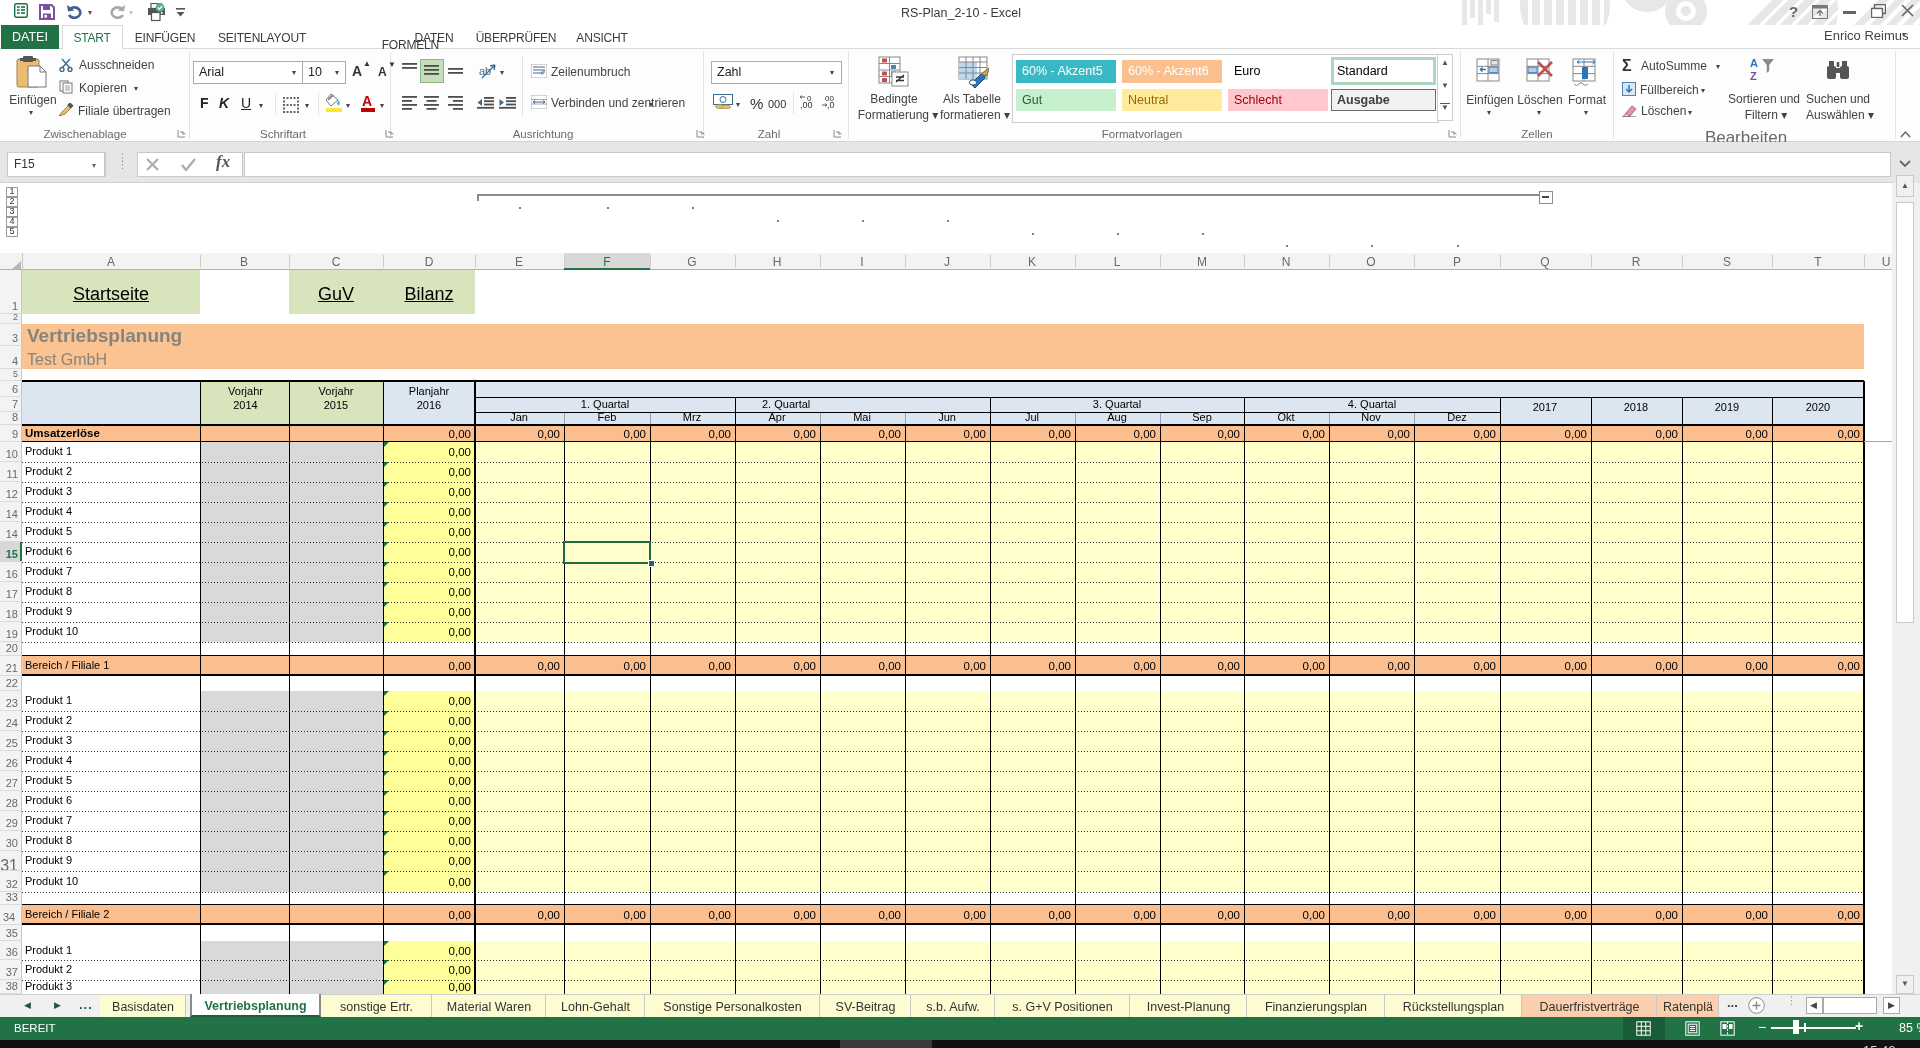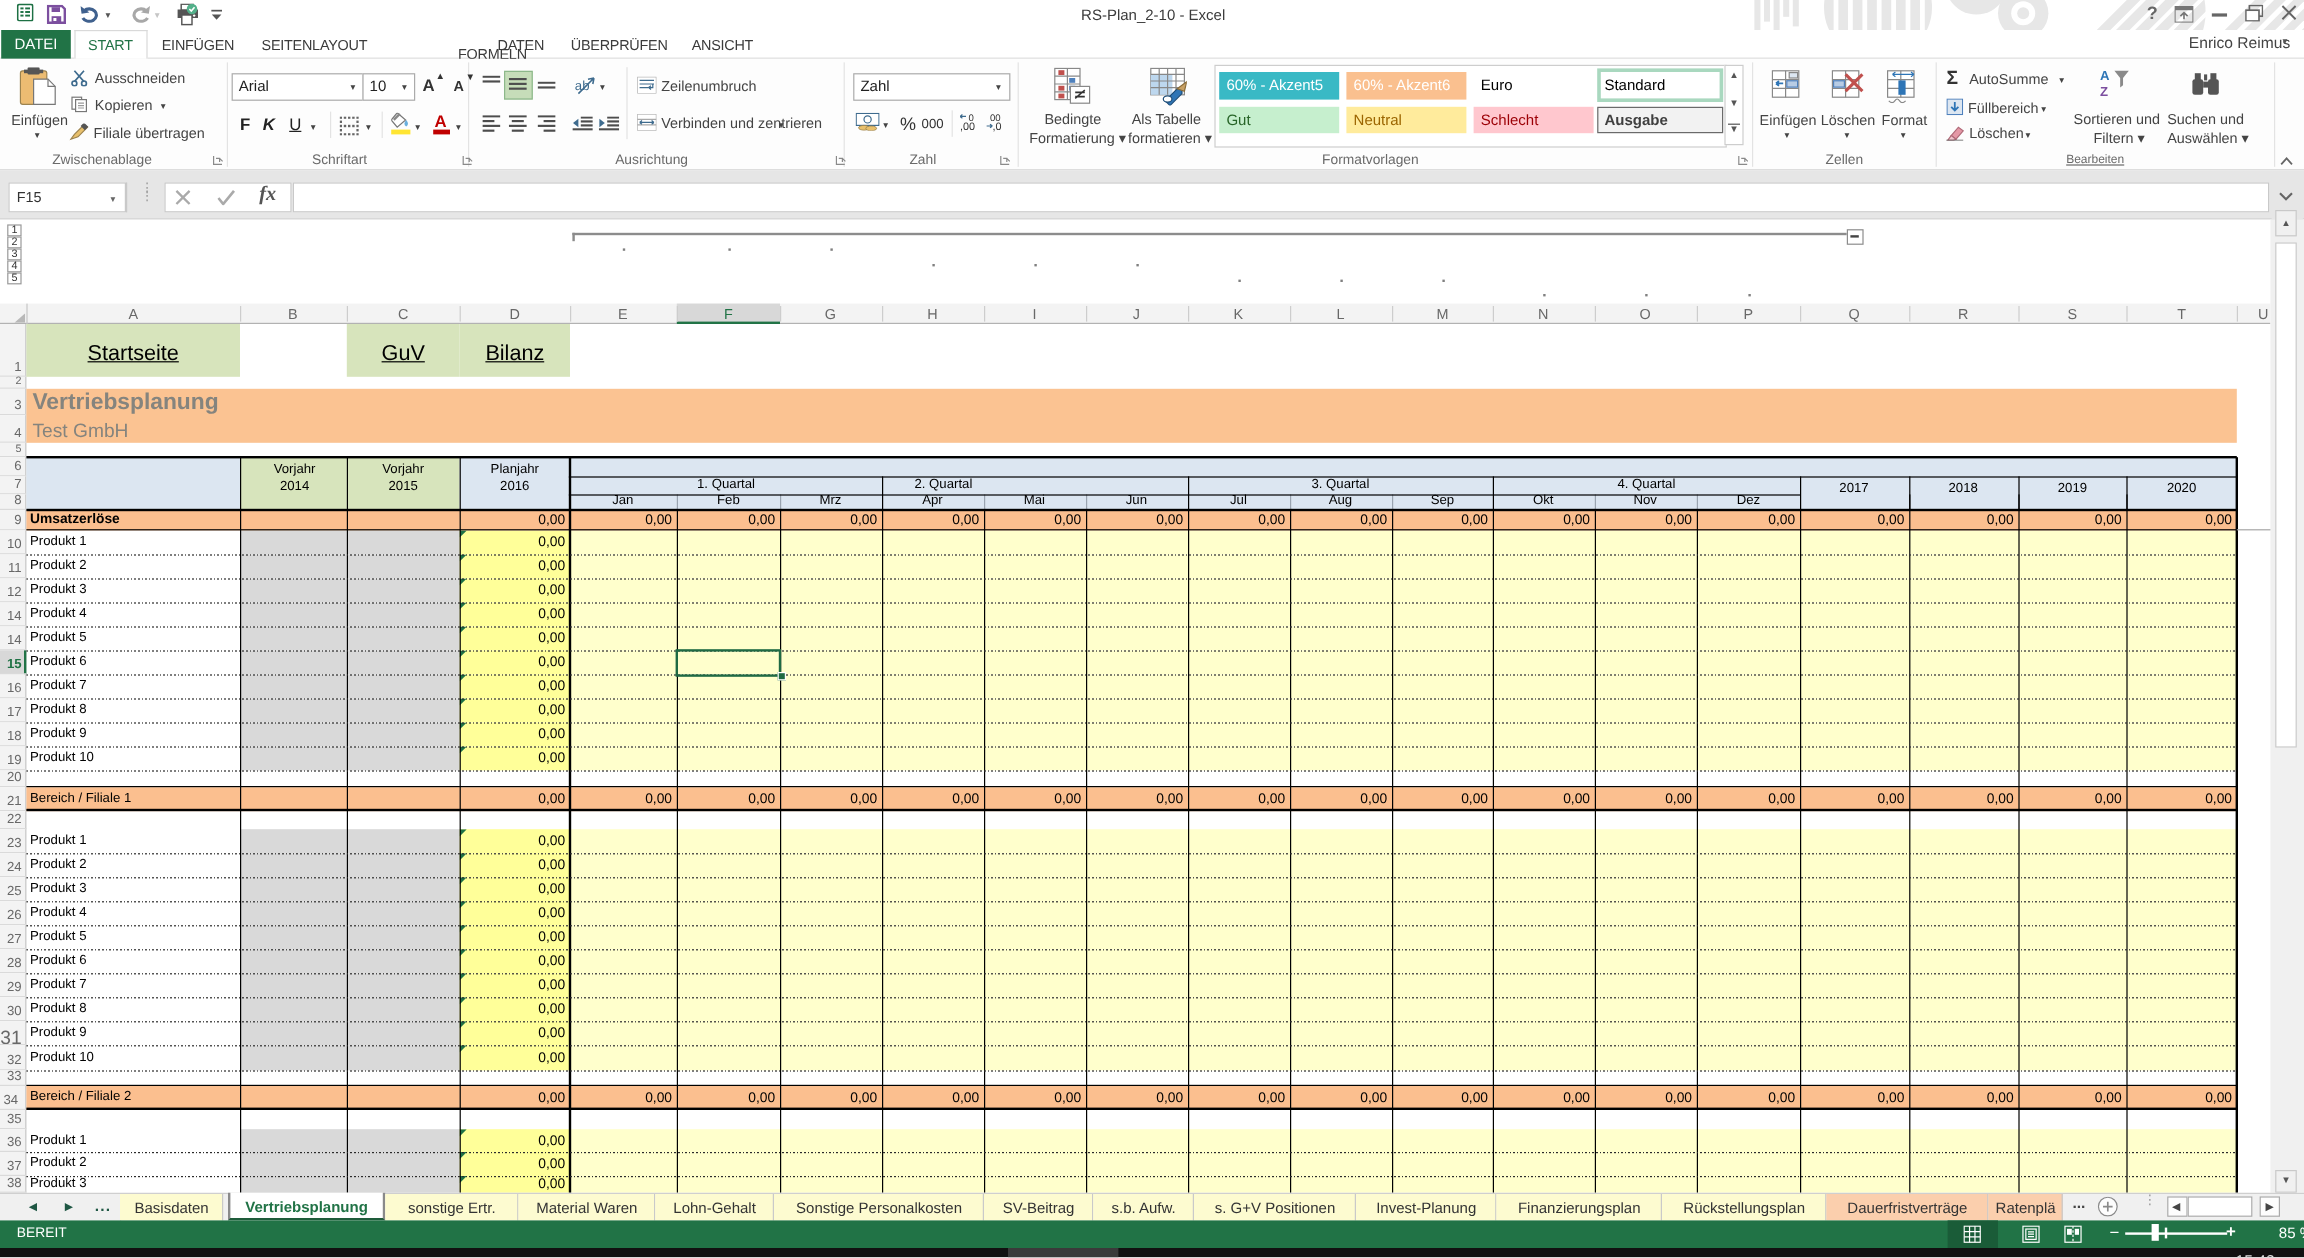--- a/index.html
+++ b/index.html
@@ -135,21 +135,21 @@
 <div class="ab" style="left:848px;top:52px;width:1px;height:87px;background:#e3e3e3;"></div>
 <div class="ab" style="left:1460px;top:52px;width:1px;height:87px;background:#e3e3e3;"></div>
 <div class="ab" style="left:1613px;top:52px;width:1px;height:87px;background:#e3e3e3;"></div>
 <div class="ab" style="left:1895px;top:52px;width:1px;height:87px;background:#e3e3e3;"></div>
 <div class="tx" style="left:-15px;top:128px;width:200px;text-align:center;font-size:11.5px;color:#6a6a6a;">Zwischenablage</div>
 <div class="tx" style="left:183px;top:128px;width:200px;text-align:center;font-size:11.5px;color:#6a6a6a;">Schriftart</div>
 <div class="tx" style="left:443px;top:128px;width:200px;text-align:center;font-size:11.5px;color:#6a6a6a;">Ausrichtung</div>
 <div class="tx" style="left:669px;top:128px;width:200px;text-align:center;font-size:11.5px;color:#6a6a6a;">Zahl</div>
 <div class="tx" style="left:1042px;top:128px;width:200px;text-align:center;font-size:11.5px;color:#6a6a6a;">Formatvorlagen</div>
 <div class="tx" style="left:1437px;top:128px;width:200px;text-align:center;font-size:11.5px;color:#6a6a6a;">Zellen</div>
-<div class="tx" style="left:1646px;top:128px;width:200px;text-align:center;font-size:10px;color:#6a6a6a;text-decoration:underline;">Bearbeiten</div>
+<div class="tx" style="left:1646px;top:128px;width:200px;text-align:center;font-size:17px;color:#6a6a6a;">Bearbeiten</div>
 <svg class="ab" style="left:177px;top:129px" width="9" height="9" viewBox="0 0 9 9">
       <path d="M1 1 v7 h7 M3 3 h3 v3 M6 3 l2.5 2.5" stroke="#8a8a8a" fill="none"></path>
     </svg>
 <svg class="ab" style="left:385px;top:129px" width="9" height="9" viewBox="0 0 9 9">
       <path d="M1 1 v7 h7 M3 3 h3 v3 M6 3 l2.5 2.5" stroke="#8a8a8a" fill="none"></path>
     </svg>
 <svg class="ab" style="left:696px;top:129px" width="9" height="9" viewBox="0 0 9 9">
       <path d="M1 1 v7 h7 M3 3 h3 v3 M6 3 l2.5 2.5" stroke="#8a8a8a" fill="none"></path>
     </svg>
 <svg class="ab" style="left:833px;top:129px" width="9" height="9" viewBox="0 0 9 9">

